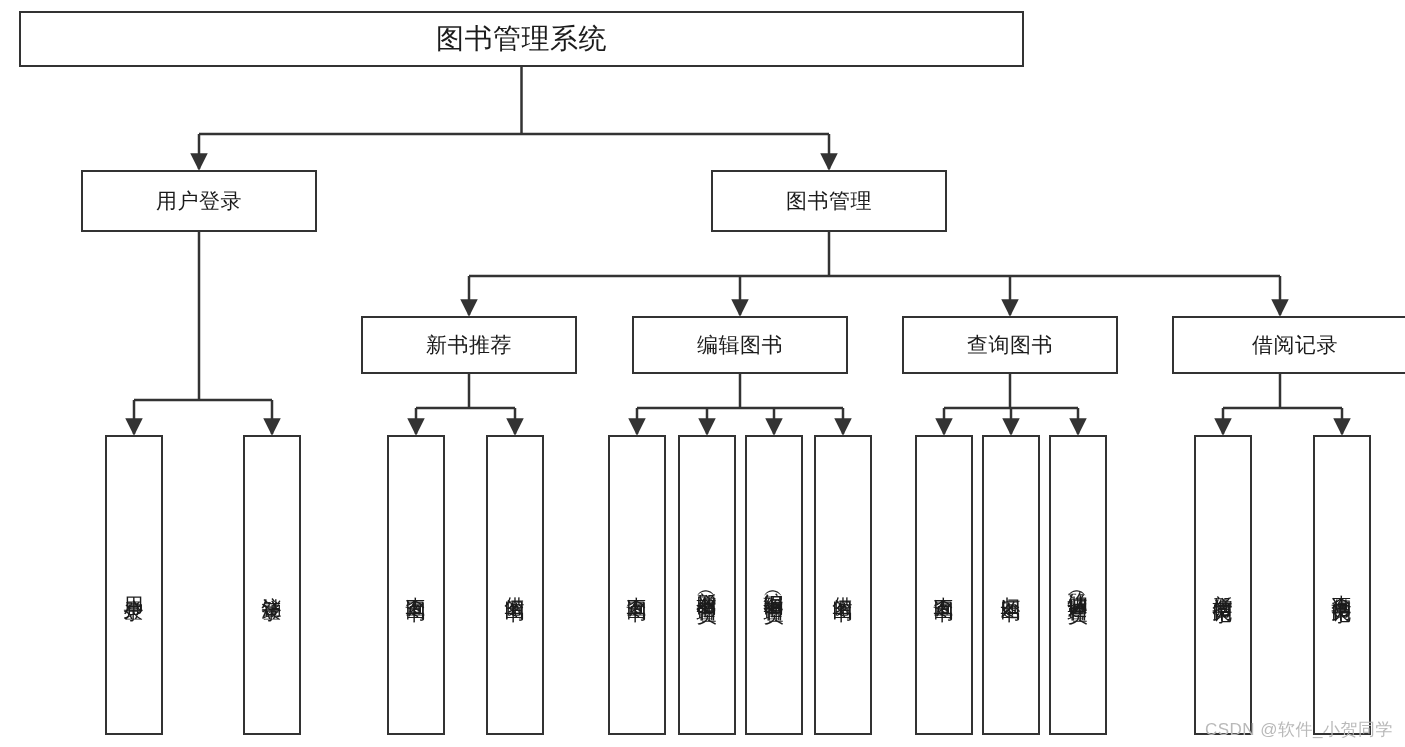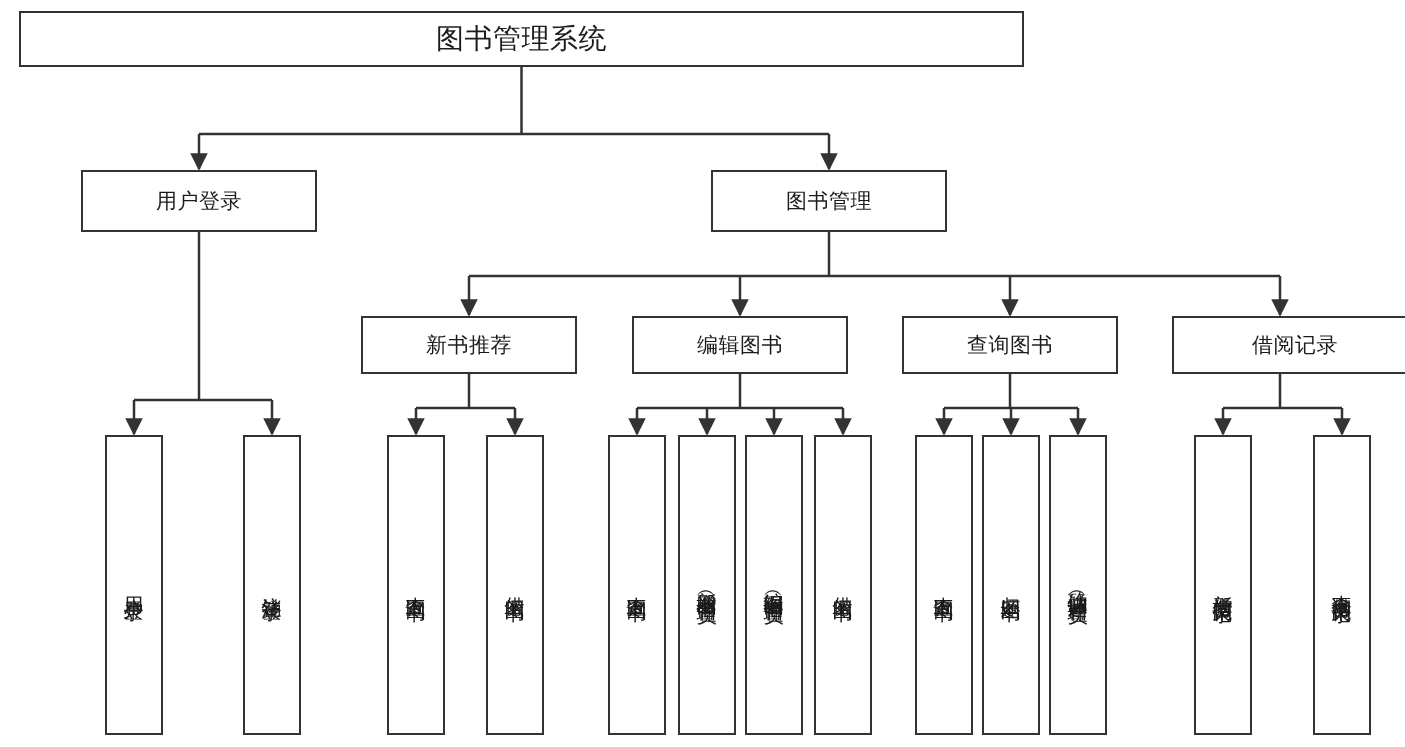--- a/index.html
+++ b/index.html
@@ -170,14 +170,15 @@
         <span class="node-label">确认归还（管理员）</span>
       </div>
       <div class="node vertical" style="left: 1194px; top: 435px; width: 58px; height: 300px;">
         <span class="node-label">新增借阅记录</span>
       </div>
       <div class="node vertical" style="left: 1313px; top: 435px; width: 58px; height: 300px;">
         <span class="node-label">查询借阅记录</span>
       </div>
     </div>
 
+  <div id="watermark">CSDN @软件_小贺同学</div>
 
 </div>
 
 </body></html>

